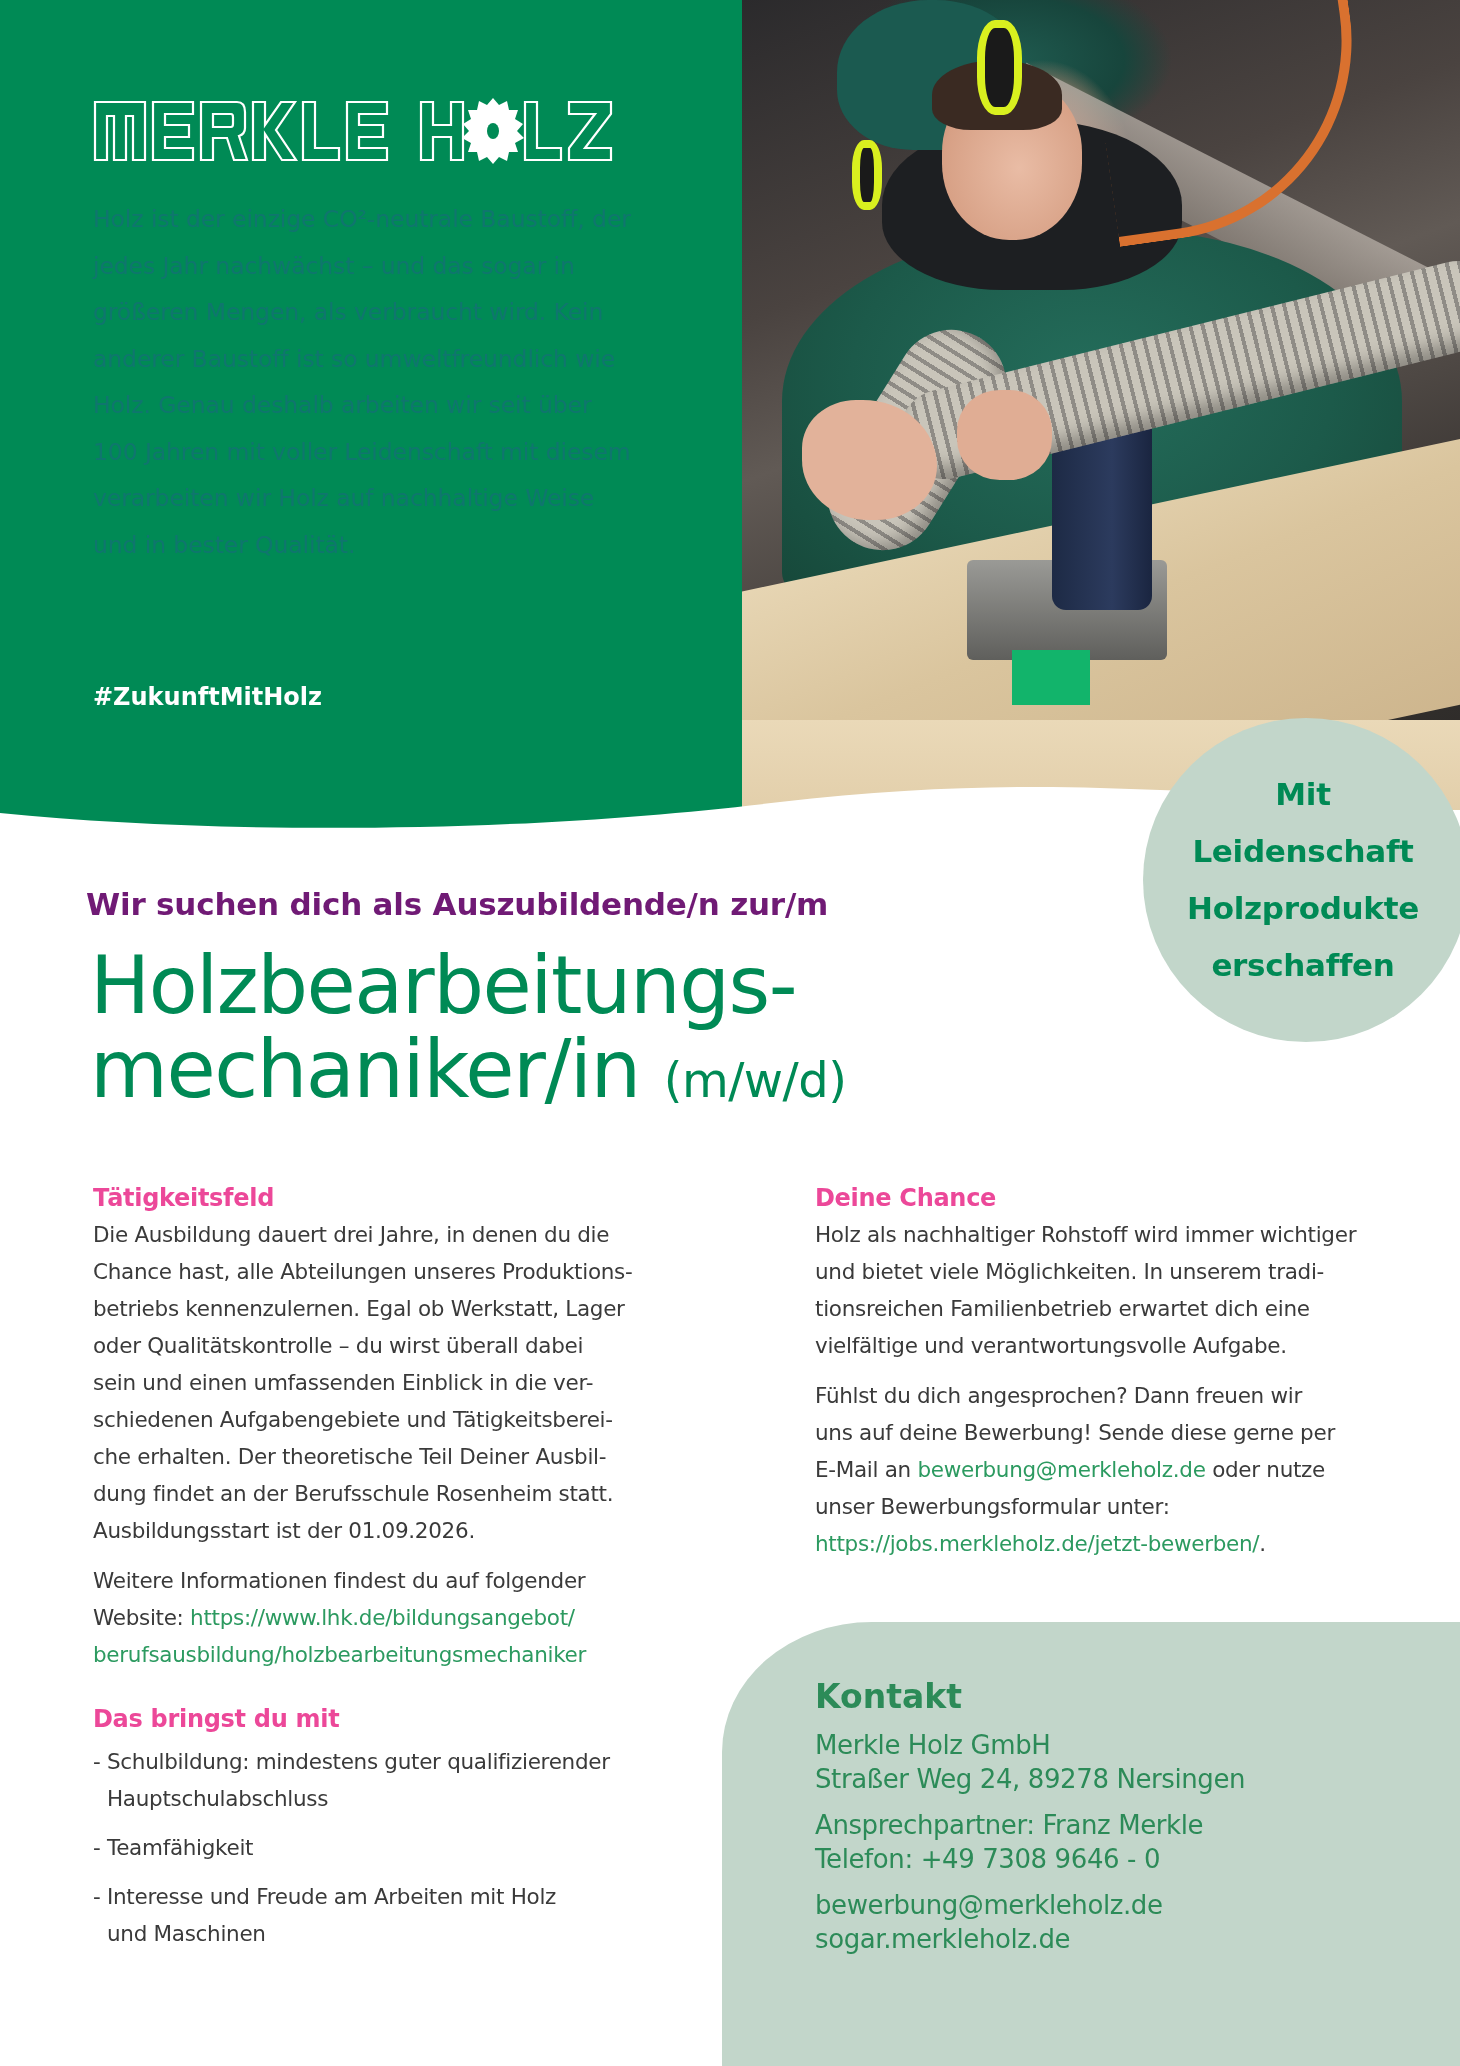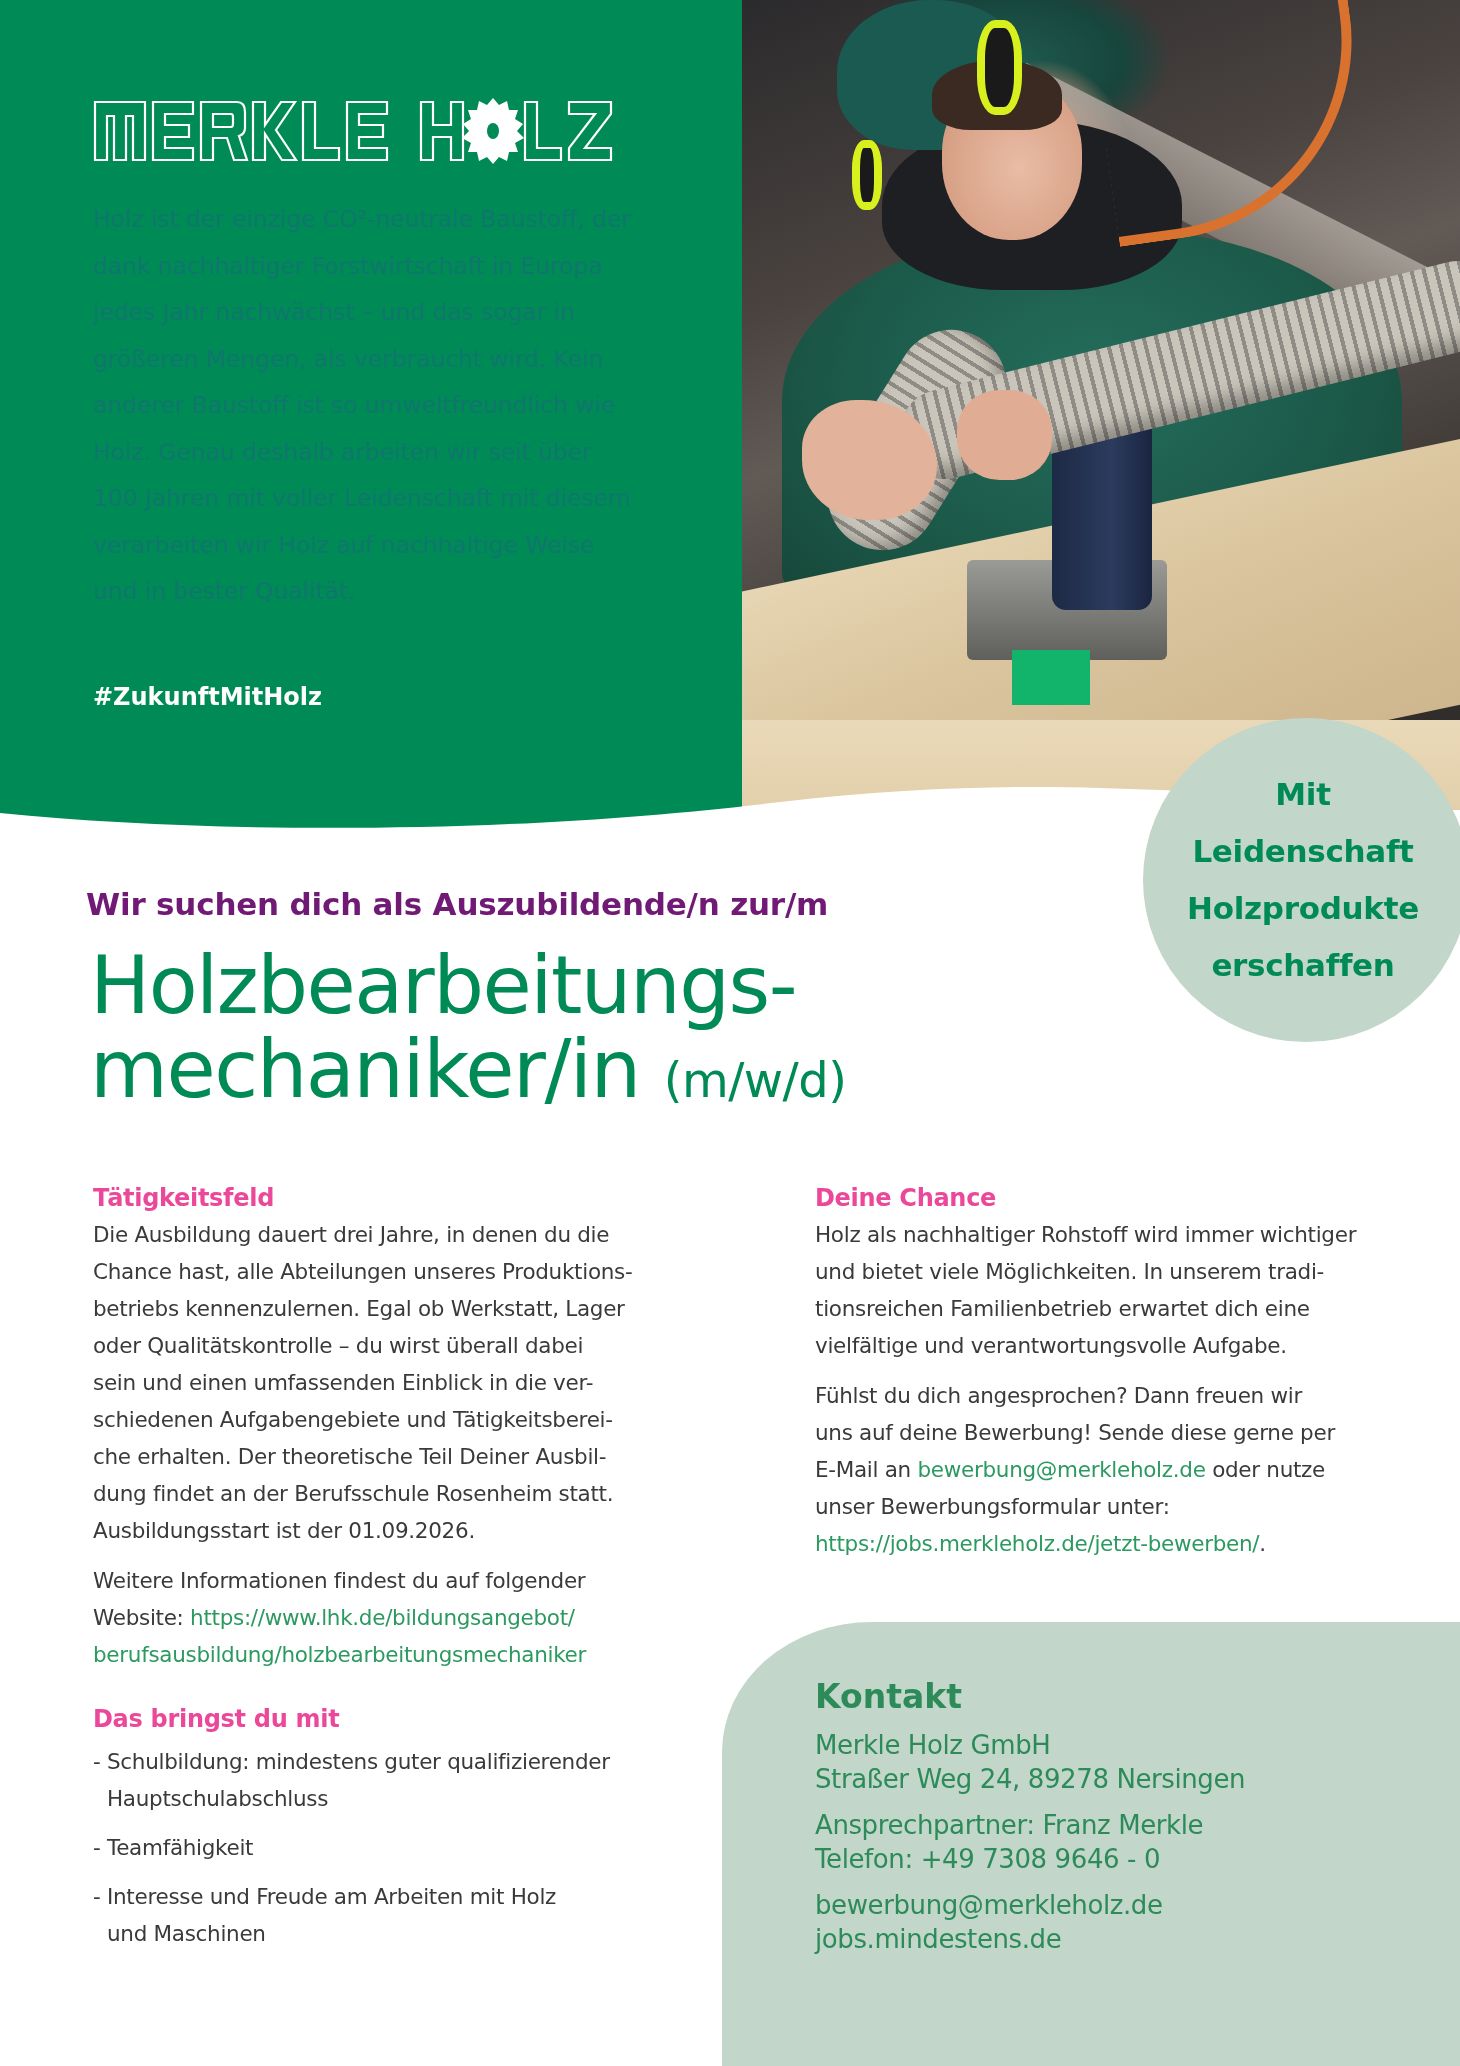--- a/index.html
+++ b/index.html
@@ -214,21 +214,20 @@
   </g>
 
   <g transform="translate(400,37)">
     <path fill="#ffffff" d="M0,-33 L6,-26 L14,-30 L16,-21 L25,-21 L22,-12 L30,-7 L24,0 L31,7 L22,12 L25,21 L16,21 L14,30 L6,26 L0,33 L-6,26 L-14,30 L-16,21 L-25,21 L-22,12 L-31,7 L-24,0 L-30,-7 L-22,-12 L-25,-21 L-16,-21 L-14,-30 L-6,-26 Z"></path>
     <ellipse cx="0" cy="0" rx="6" ry="8" fill="#008a55"></ellipse>
   </g>
 </svg>
 
 <div class="intro">
   <div>Holz ist der einzige CO²-neutrale Baustoff, der</div>
-  <div>dank nachhaltiger Forstwirtschaft in Europa</div>
   <div>jedes Jahr nachwächst – und das sogar in</div>
   <div>größeren Mengen, als verbraucht wird. Kein</div>
   <div>anderer Baustoff ist so umweltfreundlich wie</div>
   <div>Holz. Genau deshalb arbeiten wir seit über</div>
   <div>100 Jahren mit voller Leidenschaft mit diesem</div>
   <div>verarbeiten wir Holz auf nachhaltige Weise</div>
   <div>und in bester Qualität.</div>
 </div>
 <div class="hashtag">#ZukunftMitHolz</div>
 
@@ -309,15 +308,15 @@
   <div class="group">
     <div>Merkle Holz GmbH</div>
     <div>Straßer Weg 24, 89278 Nersingen</div>
   </div>
   <div class="group">
     <div>Ansprechpartner: Franz Merkle</div>
     <div>Telefon: +49 7308 9646 - 0</div>
   </div>
   <div class="group">
     <div>bewerbung@merkleholz.de</div>
-    <div>jobs.mindestens.de</div>
+    <div>sogar.merkleholz.de</div>
   </div>
 </div>
 
 </body></html>

